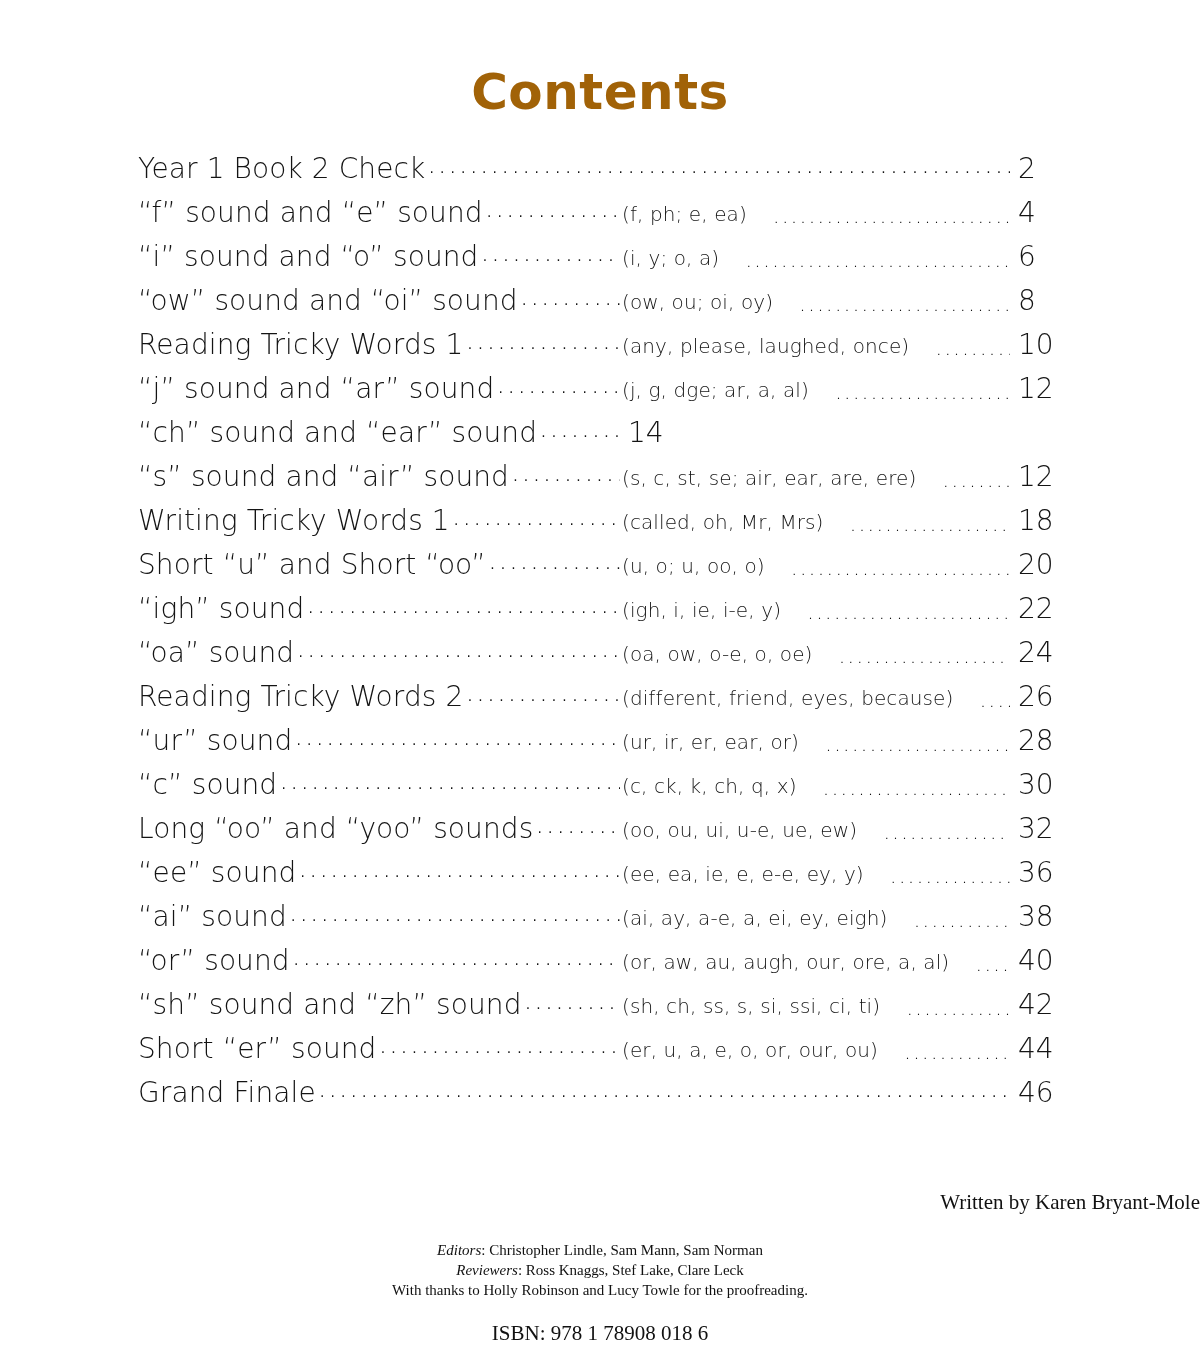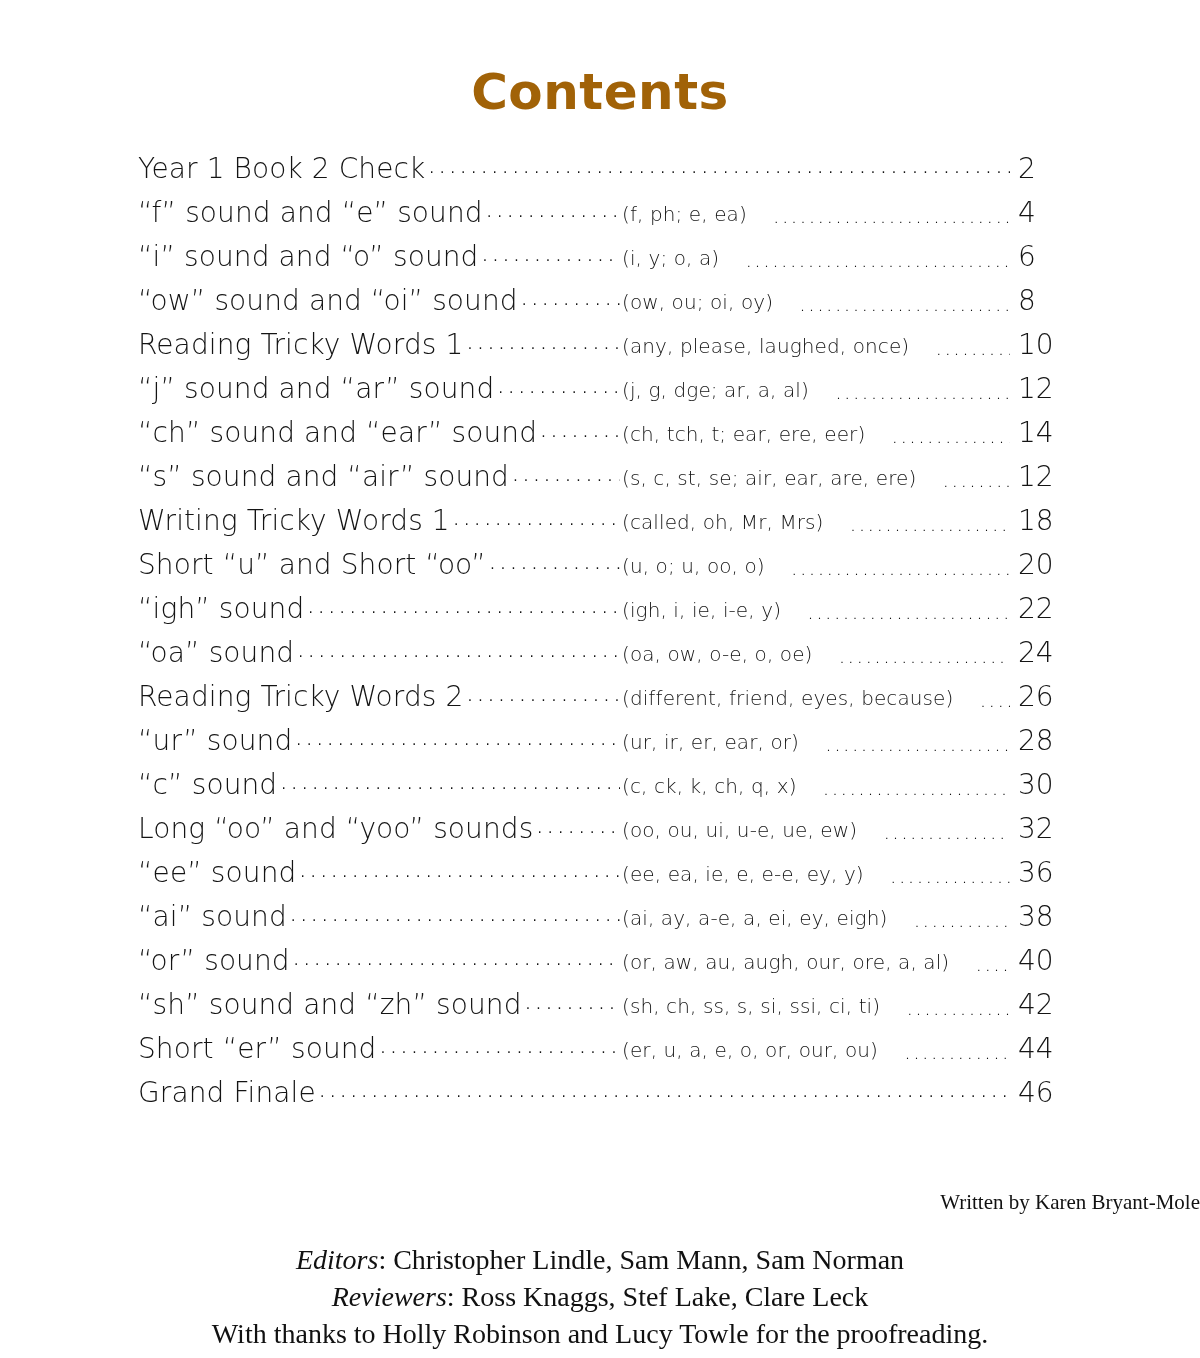--- a/index.html
+++ b/index.html
@@ -139,21 +139,21 @@
     text-align: center;
     font-family: "Liberation Serif", serif;
     color: #111111;
   }
   .credit-author {
     font-size: 21px;
     margin: 0 0 26px 0;
     text-align: right;
   }
   .credit-line {
-    font-size: 28px;
+    font-size: 15px;
     line-height: 1.33;
     margin: 0;
   }
   .credit-label {
     font-style: italic;
   }
   .credit-isbn {
     font-size: 21px;
     margin-top: 19px;
   }
@@ -225,24 +225,20 @@
         <span class="col-graph">
           <span class="graph-text">(j, g, dge; ar, a, al)</span>
           <span class="leader small"></span>
         </span>
         <span class="col-page">12</span>
       </li>
       <li class="toc-row">
         <span class="col-title">
           <span class="title-text">“ch” sound and “ear” sound</span>
           <span class="leader"></span>
-        </span>
-        <span class="col-graph">
-          <span class="graph-text">(ch, tch, t; ear, ere, eer)</span>
-          <span class="leader small"></span>
         </span>
         <span class="col-page">14</span>
       </li>
       <li class="toc-row">
         <span class="col-title">
           <span class="title-text">“s” sound and “air” sound</span>
           <span class="leader"></span>
         </span>
         <span class="col-graph">
           <span class="graph-text">(s, c, st, se; air, ear, are, ere)</span>

